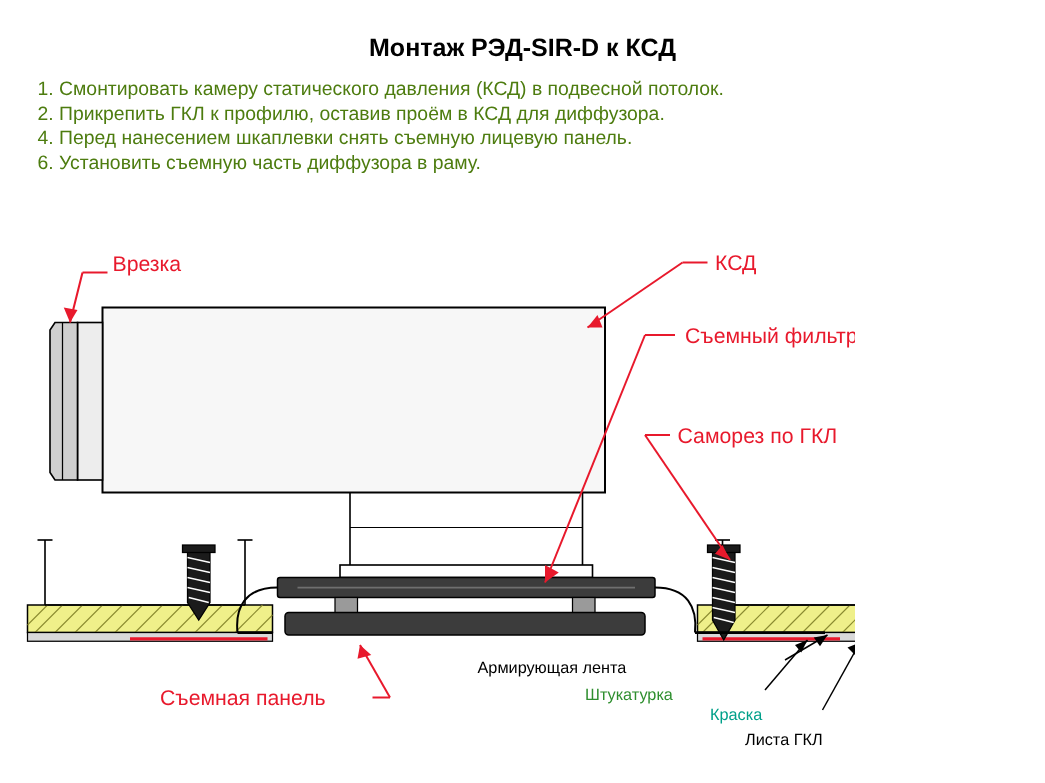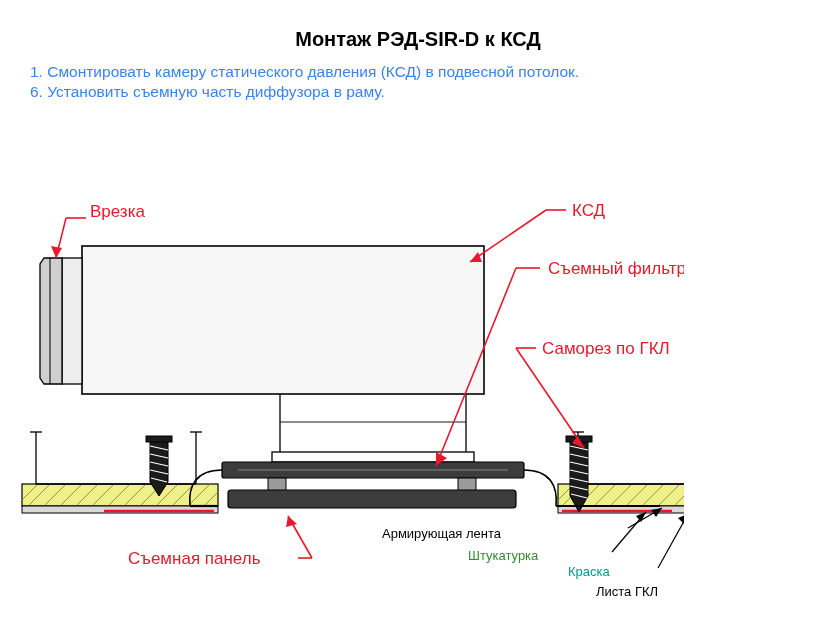--- a/index.html
+++ b/index.html
@@ -29,21 +29,21 @@
   }
   #steps {
     position: absolute;
     left: 30px;
     top: 62px;
     width: 790px;
   }
   .step {
     font-size: 15.5px;
     line-height: 19.6px;
-    color: #3b82f6;
+    color: #4d7c0f;
     white-space: nowrap;
   }
   svg#diagram {
     position: absolute;
     left: 0;
     top: 0;
   }
   .lbl {
     font-family: "Liberation Sans", sans-serif;
     font-size: 17px;
@@ -60,20 +60,22 @@
 </style>
 </head>
 <body>
 
 <div id="page">
 
   <div id="title">Монтаж РЭД-SIR-D к КСД</div>
 
   <div id="steps">
     <div class="step">1. Смонтировать камеру статического давления (КСД) в подвесной потолок.</div>
+    <div class="step">2. Прикрепить ГКЛ к профилю, оставив проём в КСД для диффузора.</div>
+    <div class="step">4. Перед нанесением шкаплевки снять съемную лицевую панель.</div>
     <div class="step">6. Установить съемную часть диффузора в раму.</div>
   </div>
 
   <svg id="diagram" width="836" height="626" viewBox="0 0 836 626">
 
     <g>
 
       <rect x="22" y="484" width="196" height="22" fill="#eff08a" stroke="#000" stroke-width="1.2"></rect>
 
       <g stroke="#8a8a30" stroke-width="0.9">

